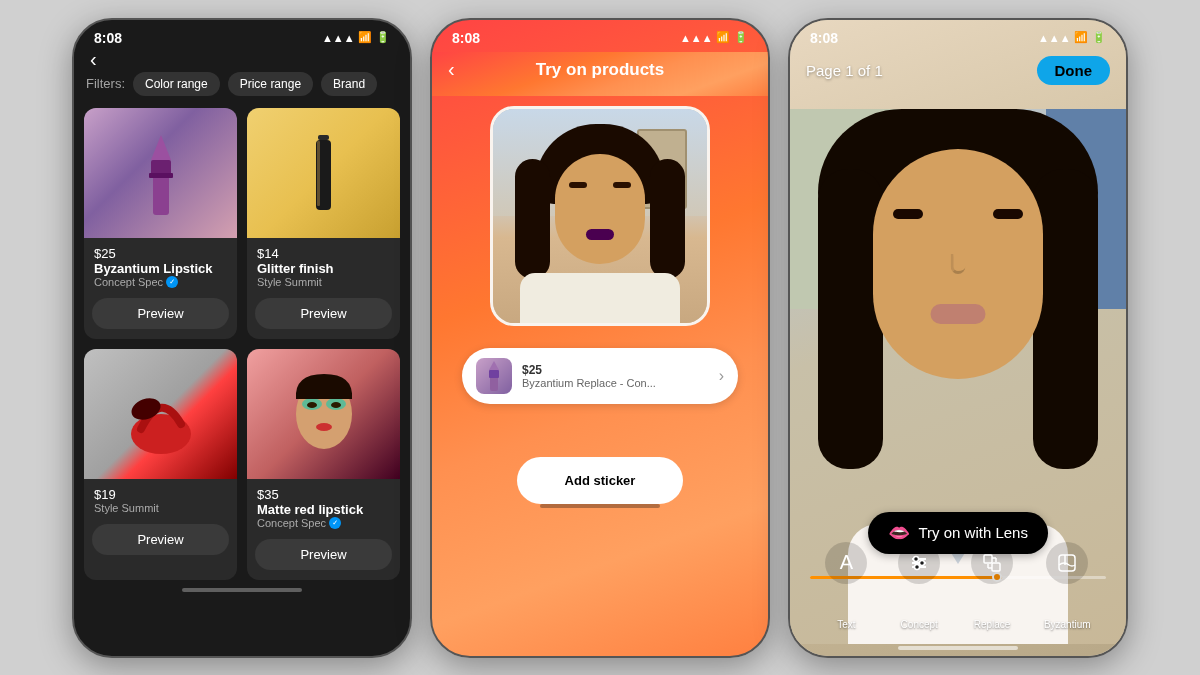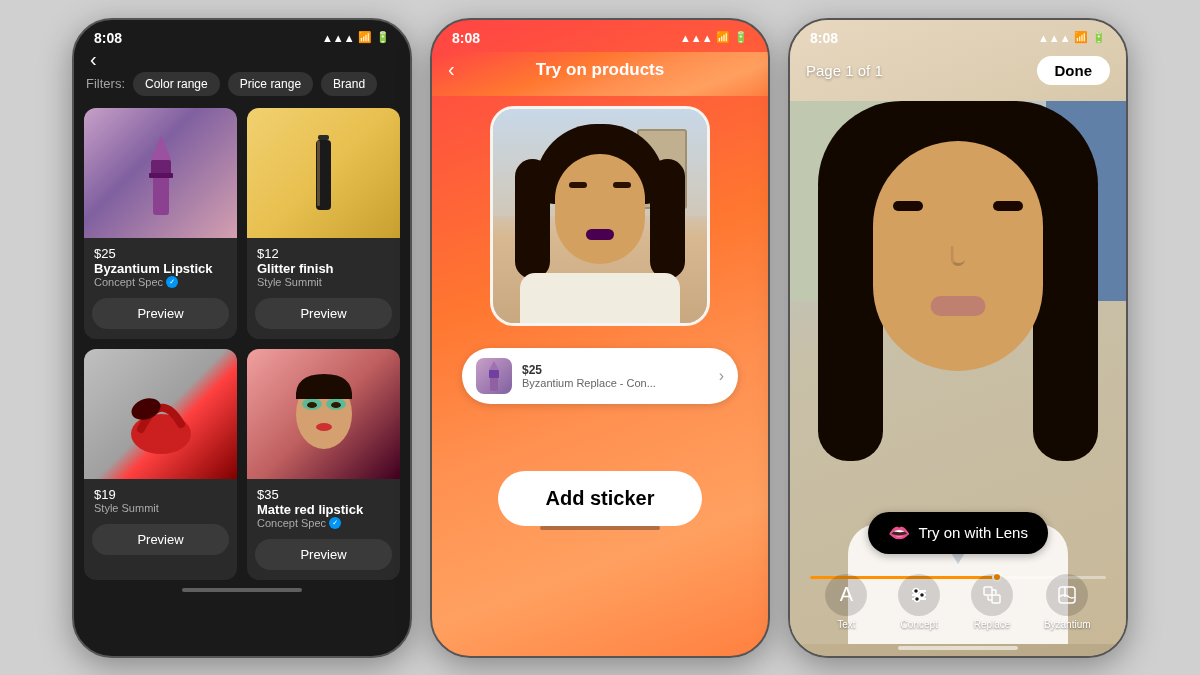--- a/index.html
+++ b/index.html
@@ -238,24 +238,24 @@
     .product-tag-price { font-size: 12px; color: #333; font-weight: 600; }
     .product-tag-name { font-size: 11px; color: #666; }
     .product-tag-chevron { color: #999; font-size: 16px; }
     .add-sticker-btn {
       display: block;
       background: #fff;
       color: #000;
       border: none;
       border-radius: 30px;
       padding: 16px 48px;
-      font-size: 20px;
+      font-size: 13px;
       font-weight: 600;
       cursor: pointer;
-      margin: 37px auto 0;
+      margin: 23px auto 0;
       text-align: center;
     }
     .home-indicator-2 {
       width: 120px;
       height: 4px;
       background: rgba(0,0,0,0.3);
       border-radius: 2px;
       margin: 8px auto;
     }
 
@@ -274,31 +274,31 @@
       z-index: 2;
       height: 100%;
       display: flex;
       flex-direction: column;
     }
     .phone-3 .status-bar { color: #fff; }
     .phone-3-header {
       display: flex;
       align-items: center;
       justify-content: space-between;
-      padding: 4px 16px 16px;
+      padding: 4px 16px 24px;
       gap: 20px;
     }
     .phone-3-page-label {
       color: #fff;
       font-size: 15px;
       font-weight: 500;
       text-shadow: 0 1px 3px rgba(0,0,0,0.4);
     }
     .done-btn {
-      background: #ffffff;
+      background: #0ea5e9;
       color: #000;
       border: none;
       border-radius: 20px;
       padding: 6px 18px;
       font-size: 15px;
       font-weight: 600;
       cursor: pointer;
     }
     .face-fullscreen {
       flex: 1;
@@ -380,20 +380,21 @@
       display: flex;
       align-items: center;
       justify-content: center;
       font-size: 20px;
       color: #fff;
     }
     .toolbar-label {
       color: #fff;
       font-size: 10px;
       text-shadow: 0 1px 2px rgba(0,0,0,0.5);
+      margin-top: 32px;
     }
 
     .home-indicator {
       width: 120px;
       height: 4px;
       background: rgba(255,255,255,0.6);
       border-radius: 2px;
       margin: 2px auto 6px;
     }
 
@@ -457,21 +458,21 @@
         <div class="product-image img-glitter">
           <div class="product-visual-wrapper">
             <svg width="35" height="95" viewBox="0 0 35 95">
               <rect x="12" y="10" width="11" height="5" rx="2" fill="#2a2a2a"></rect>
               <rect x="10" y="15" width="15" height="70" rx="4" fill="#1a1a1a"></rect>
               <rect x="11" y="16" width="3" height="65" rx="1" fill="rgba(255,200,100,0.3)"></rect>
             </svg>
           </div>
         </div>
         <div class="product-info">
-          <div class="product-price">$12</div>
+          <div class="product-price">$14</div>
           <div class="product-name">Glitter finish</div>
           <div class="product-brand">
             <span>Style Summit</span>
           </div>
         </div>
         <button class="preview-btn">Preview</button>
       </div>
 
       <div class="product-card">
         <div class="product-image img-rouge">

